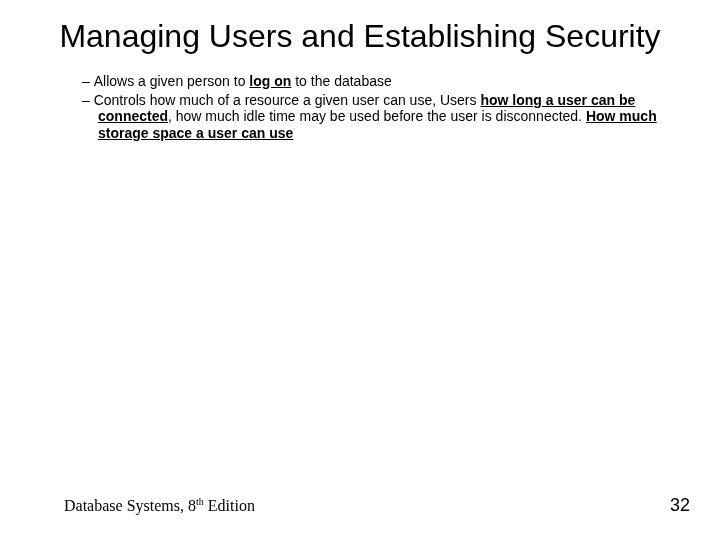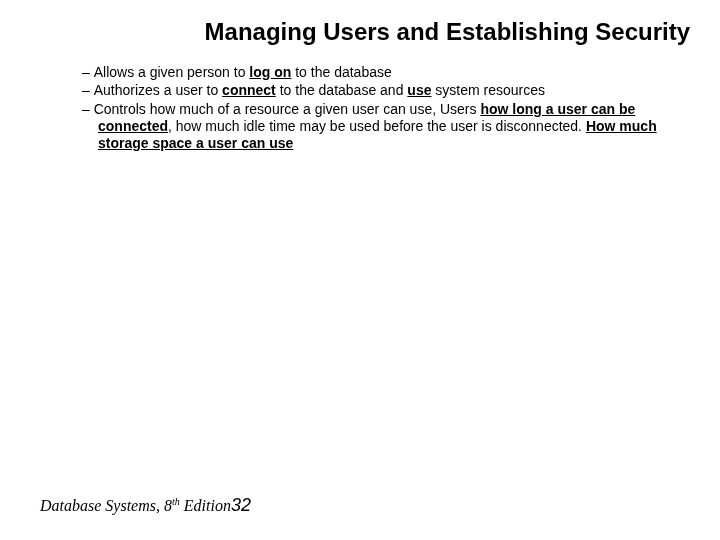--- a/index.html
+++ b/index.html
@@ -5,23 +5,23 @@
   * { margin: 0; padding: 0; box-sizing: border-box; }
   body {
     width: 720px;
     height: 540px;
     background: #fff;
     font-family: Arial, Helvetica, sans-serif;
     position: relative;
     padding: 18px 30px 0 30px;
   }
   .title {
-    text-align: right;
-    font-weight: bold;
-    font-size: 24px;
+    text-align: center;
+    font-weight: normal;
+    font-size: 32px;
     line-height: 1.15;
     margin-bottom: 18px;
   }
   .content {
     font-size: 22px;
     line-height: 1.2;
     padding-left: 0;
   }
   .l1 {
     padding-left: 28px;
@@ -35,41 +35,39 @@
     margin-bottom: 2px;
   }
   .b { font-weight: bold; }
   .u { text-decoration: underline; }
   .bu { font-weight: bold; text-decoration: underline; }
   .footer {
     position: absolute;
     bottom: 24px;
     left: 0;
     width: 100%;
-    padding: 0 30px 0 40px;
+    padding: 0 30px 0 64px;
     font-family: "Times New Roman", Times, serif;
     font-size: 16px;
     display: flex;
-    justify-content: flex-start;
+    justify-content: space-between;
     align-items: baseline;
-    font-style: italic;
   }
   .footer sup { font-size: 10px; vertical-align: super; }
   .pagenum { font-family: Arial, sans-serif; font-size: 18px; }
 </style>
 </head>
 <body>
 
 <div class="title">Managing Users and Establishing Security</div>
 
 <div class="content">
 
   <div class="l2">–&nbsp;<span>Allows a given person to </span><span class="bu">log on</span><span> to the database</span></div>
 
-  <div class="l2">–&nbsp;<span>Authorizes a user to </span><span class="bu">connect</span><span> to the database and </span><span class="bu">use</span><span> system resources</span></div>
 
   <div class="l2">–&nbsp;<span>Controls how much of a resource a given user can use, Users </span><span class="bu">how long a user can be connected</span><span>, how much idle time may be used before the user is disconnected. </span><span class="bu">How much storage space a user can use</span></div>
 
 </div>
 
 <div class="footer">
   <div><span>Database Systems, 8</span><sup>th</sup><span> Edition</span></div>
   <div class="pagenum">32</div>
 </div>
 

